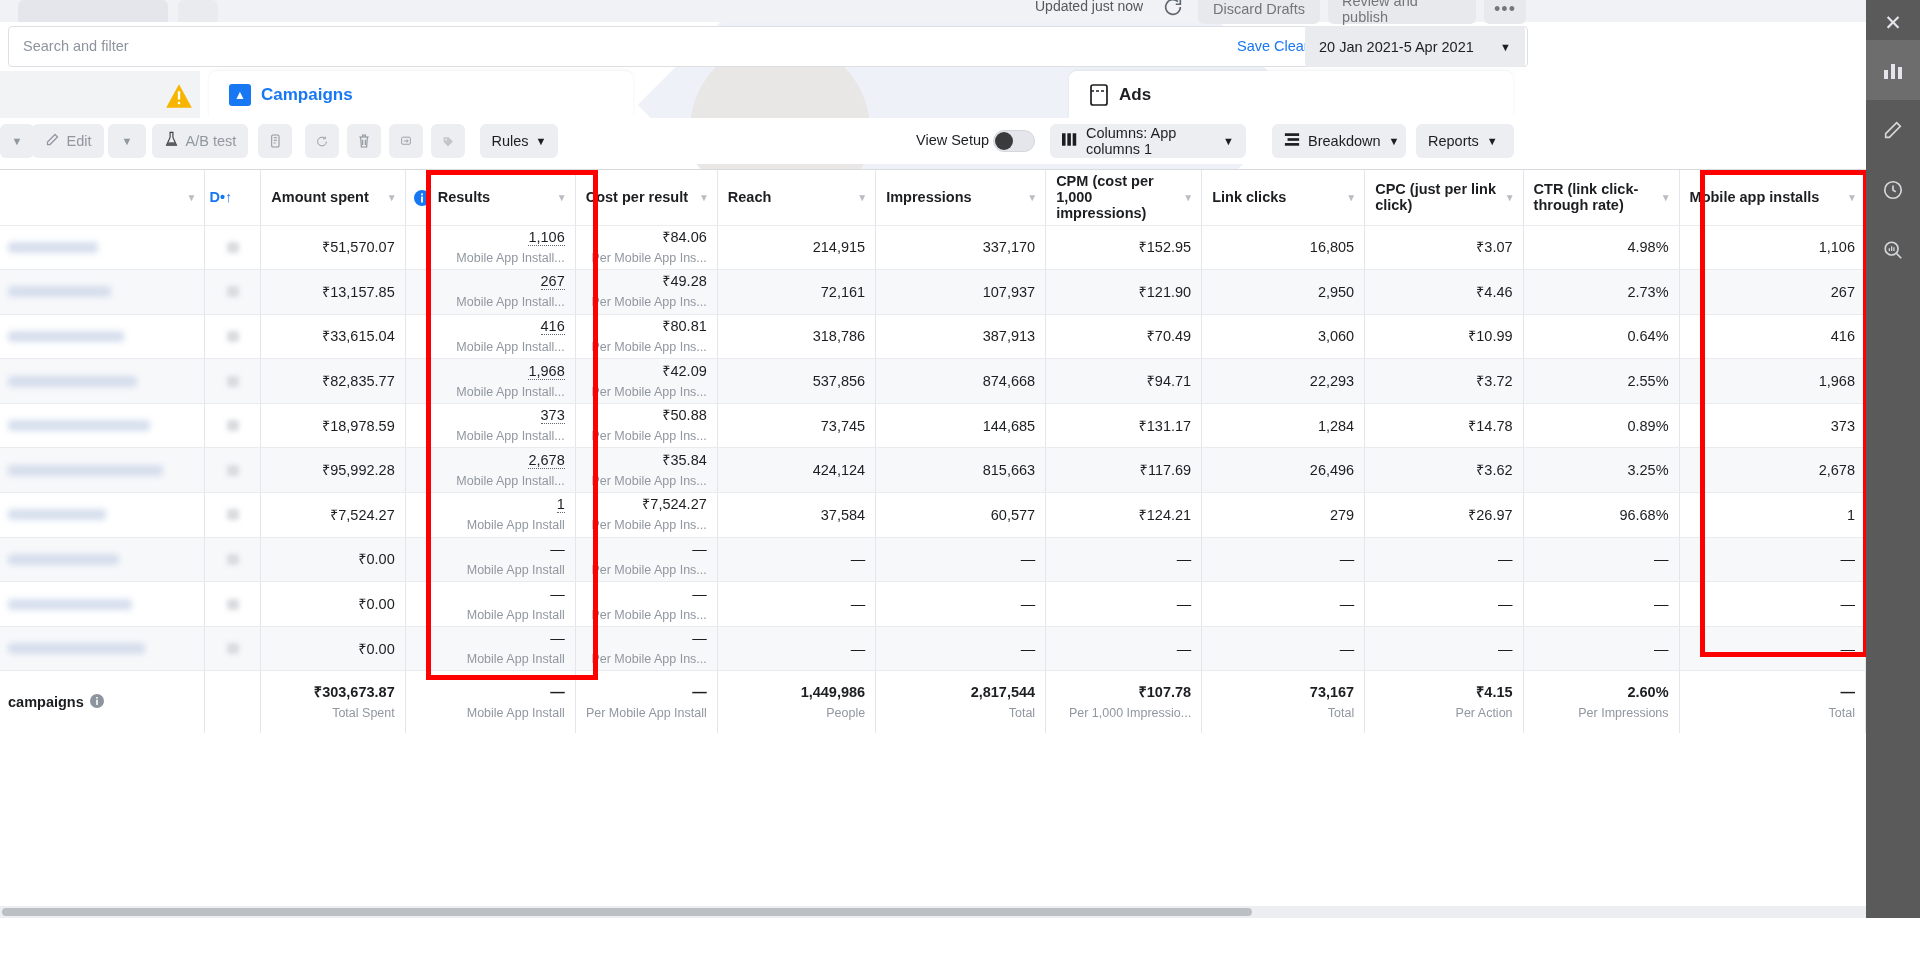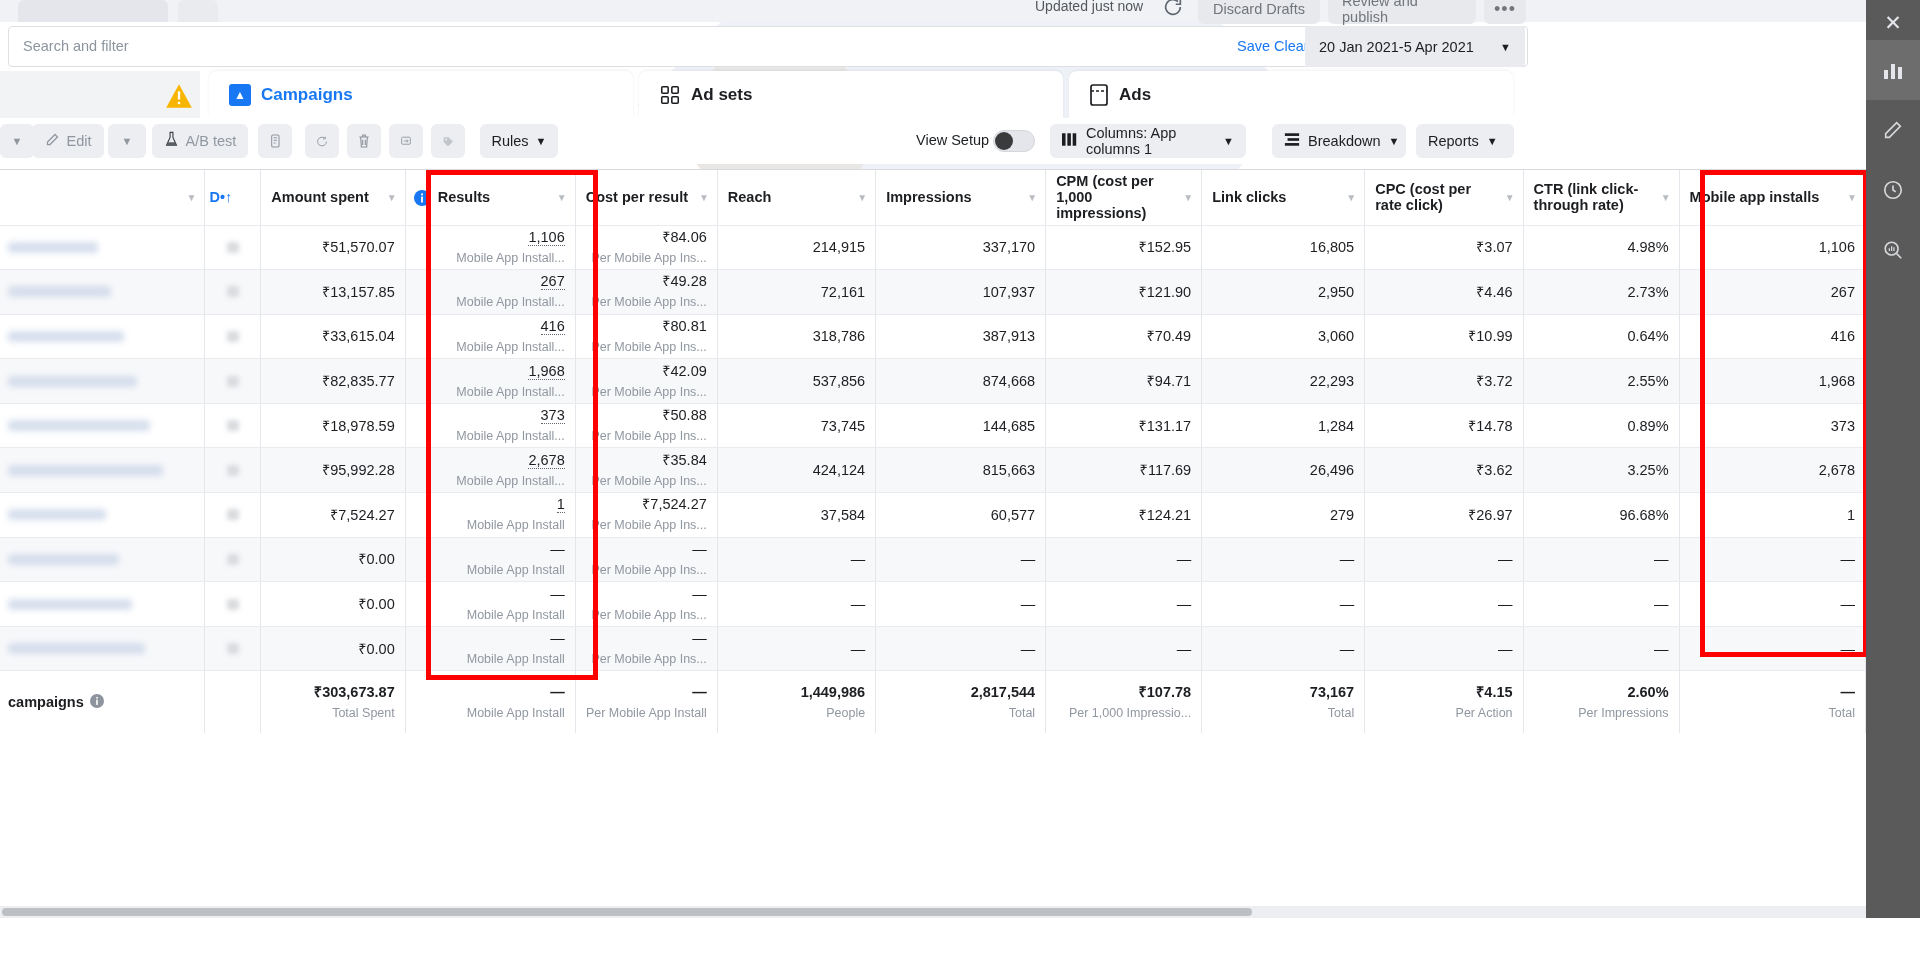--- a/index.html
+++ b/index.html
@@ -315,31 +315,20 @@
       <svg width="28" height="26" viewBox="0 0 24 22">
         <path d="M12 1 L23 21 L1 21 Z" fill="#f7b500"></path>
         <rect x="11" y="7" width="2" height="7" fill="#fff"></rect>
         <rect x="11" y="16" width="2" height="2" fill="#fff"></rect>
       </svg>
     </div>
 
     <div class="tab tab-campaigns">
       <span class="ico-campaign">▲</span>
       <span>Campaigns</span>
-    </div>
-    <div class="tab tab-adsets">
-      <span class="ico-adset">
-        <svg width="22" height="22" viewBox="0 0 24 24" fill="none" stroke="#1c1e21" stroke-width="1.7">
-          <rect x="3" y="3" width="7" height="7" rx="1"></rect>
-            <rect x="14" y="3" width="7" height="7" rx="1"></rect>
-          <rect x="3" y="14" width="7" height="7" rx="1"></rect>
-            <rect x="14" y="14" width="7" height="7" rx="1"></rect>
-        </svg>
-      </span>
-      <span>Ad sets</span>
     </div>
     <div class="tab tab-ads">
       <span class="ico-ads">
         <svg width="20" height="24" viewBox="0 0 20 24" fill="none" stroke="#1c1e21" stroke-width="1.7">
           <rect x="2" y="2" width="16" height="20" rx="2"></rect>
             <path d="M2 8h16" stroke-dasharray="3 2"></path>
         </svg>
       </span>
       <span>Ads</span>
     </div>
@@ -489,21 +478,21 @@
           </th>
           <th>
             <div class="th-inner">CPM (cost per 1,000 impressions)</div>
             <span class="th-caret">▼</span>
           </th>
           <th>
             <div class="th-inner">Link clicks</div>
             <span class="th-caret">▼</span>
           </th>
           <th>
-            <div class="th-inner">CPC (cost per rate click)</div>
+            <div class="th-inner">CPC (just per link click)</div>
             <span class="th-caret">▼</span>
           </th>
           <th>
             <div class="th-inner">CTR (link click-through rate)</div>
             <span class="th-caret">▼</span>
           </th>
           <th>
             <div class="th-inner">Mobile app installs</div>
             <span class="th-caret">▼</span>
           </th>

